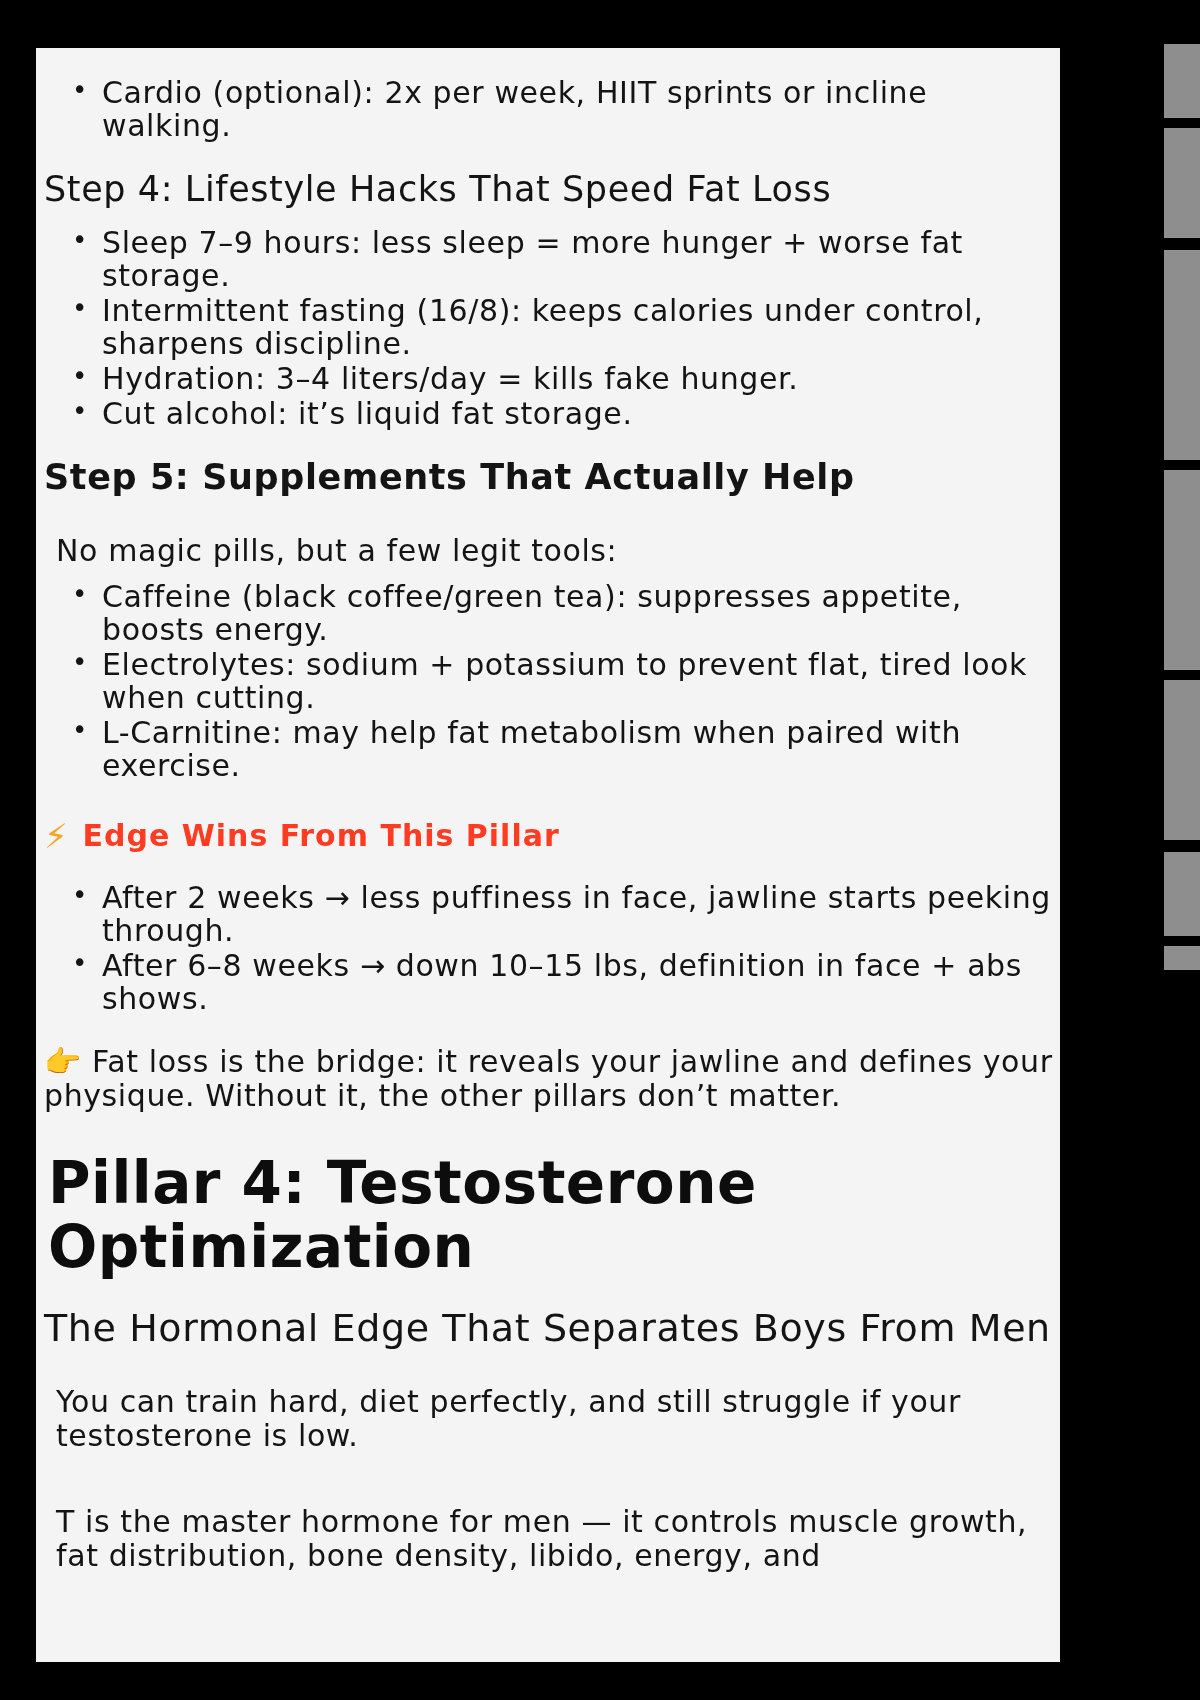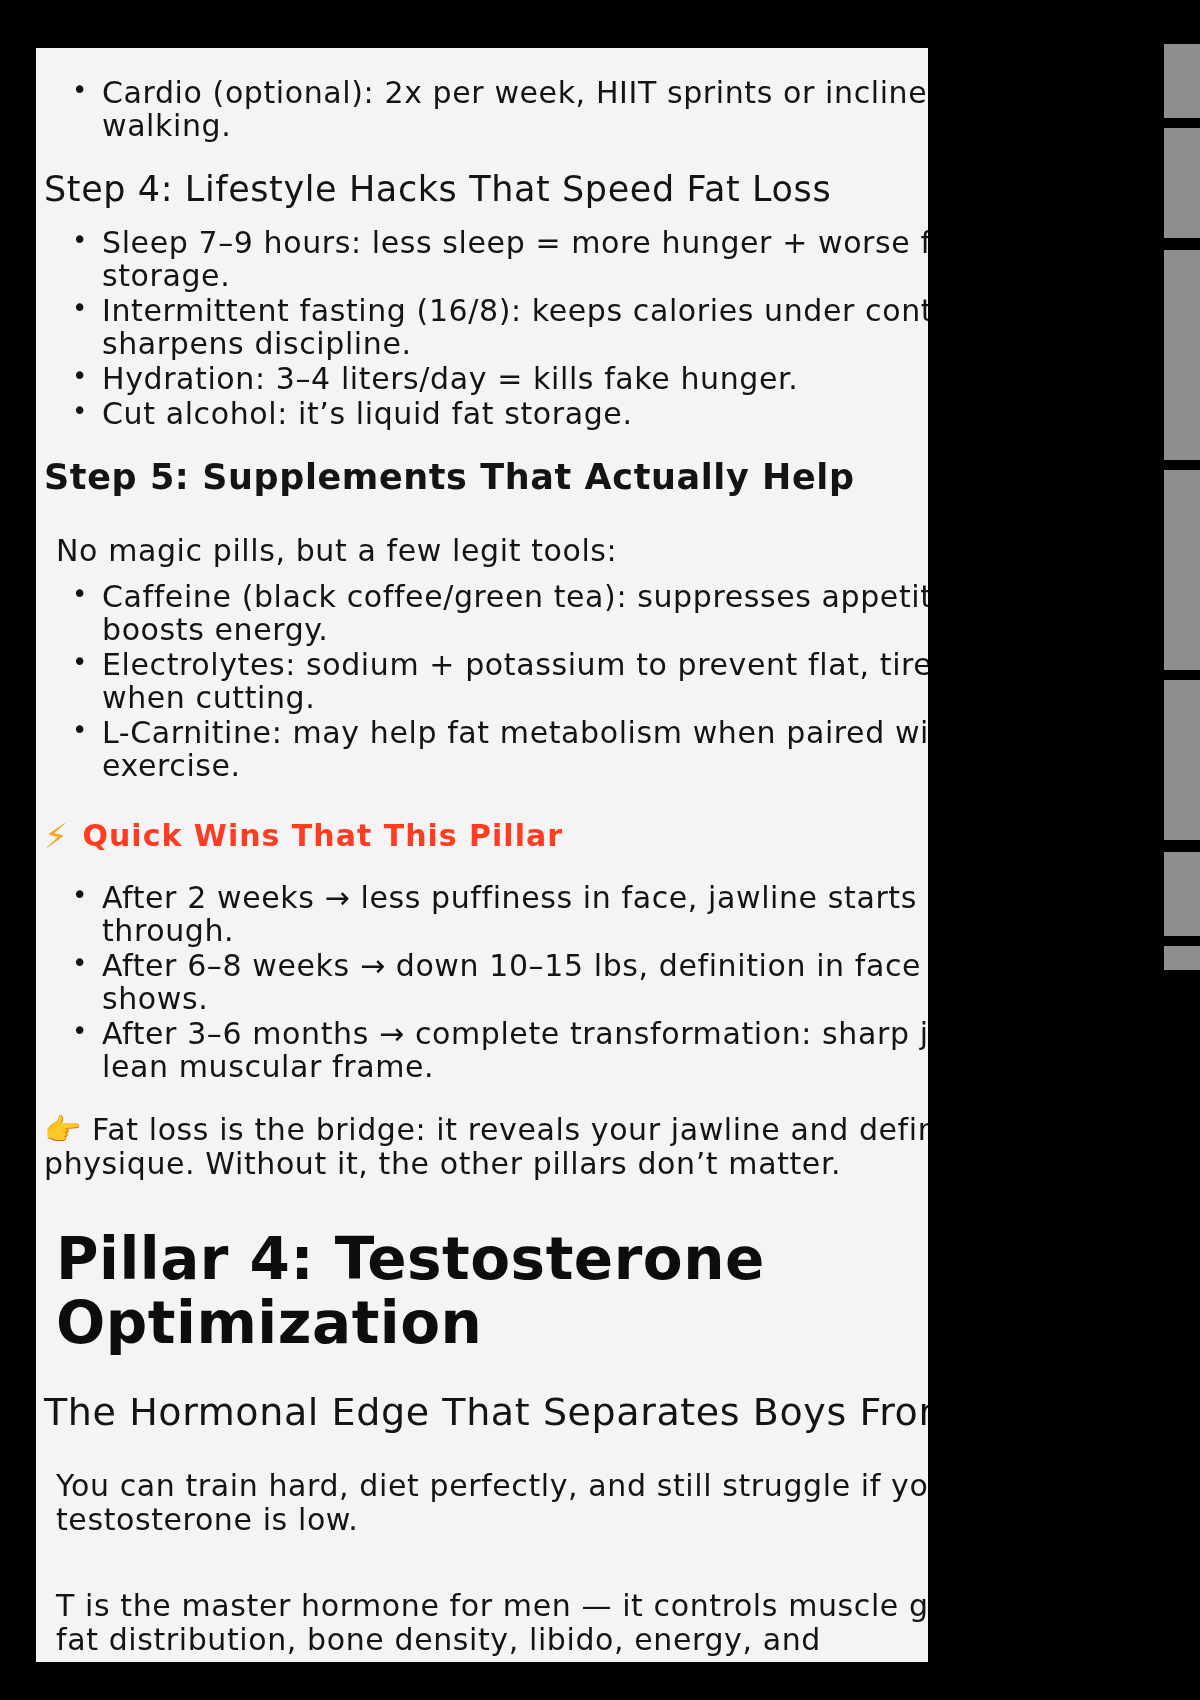--- a/index.html
+++ b/index.html
@@ -16,21 +16,21 @@
   .page-frame {
     position: absolute;
     left: 0; top: 0;
     width: 1200px; height: 1700px;
     background: #000;
   }
   .sheet {
     position: absolute;
     left: 36px;
     top: 48px;
-    width: 892px;
+    width: 1024px;
     height: 1614px;
     background: #f4f4f4;
     overflow: hidden;
   }
   .content {
     position: absolute;
     left: 8px;
     top: 0px;
     width: 1020px;
     padding: 0;
@@ -98,21 +98,21 @@
     color: #141414;
   }
   .pointer-para .hand {
     font-size: 30px;
     color: #f2a33c;
   }
   h1.pillar-title {
     font-size: 58px;
     line-height: 64px;
     font-weight: bold;
-    margin: 12px;
+    margin: 4px;
     color: #0d0d0d;
     letter-spacing: 0.5px;
   }
   .subtitle {
     font-size: 38px;
     line-height: 34px;
     margin: 0;
     color: #141414;
   }
   .scroll-ticks {
@@ -183,29 +183,28 @@
       <ul class="bullets">
         <li>Caffeine (black coffee/green tea): suppresses appetite, boosts energy.</li>
         <li>Electrolytes: sodium + potassium to prevent flat, tired look when cutting.</li>
         <li>L-Carnitine: may help fat metabolism when paired with exercise.</li>
       </ul>
 
       <div class="gap-lg"></div>
 
       <div class="quickwins">
         <span class="bolt">⚡</span>
-        <span class="qw-label">Quick Wins That This Pillar</span>
+        <span class="qw-label">Edge Wins From This Pillar</span>
       </div>
 
       <div class="gap-md"></div>
 
       <ul class="bullets">
         <li>After 2 weeks → less puffiness in face, jawline starts peeking through.</li>
         <li>After 6–8 weeks → down 10–15 lbs, definition in face + abs shows.</li>
-        <li>After 3–6 months → complete transformation: sharp jawline, lean muscular frame.</li>
       </ul>
 
       <div class="gap-md"></div>
 
       <p class="pointer-para">
         <span class="hand">👉</span>
         <span>Fat loss is the bridge: it reveals your jawline and defines your physique. Without it, the other pillars don’t matter.</span>
       </p>
 
       <div class="gap-lg"></div>

